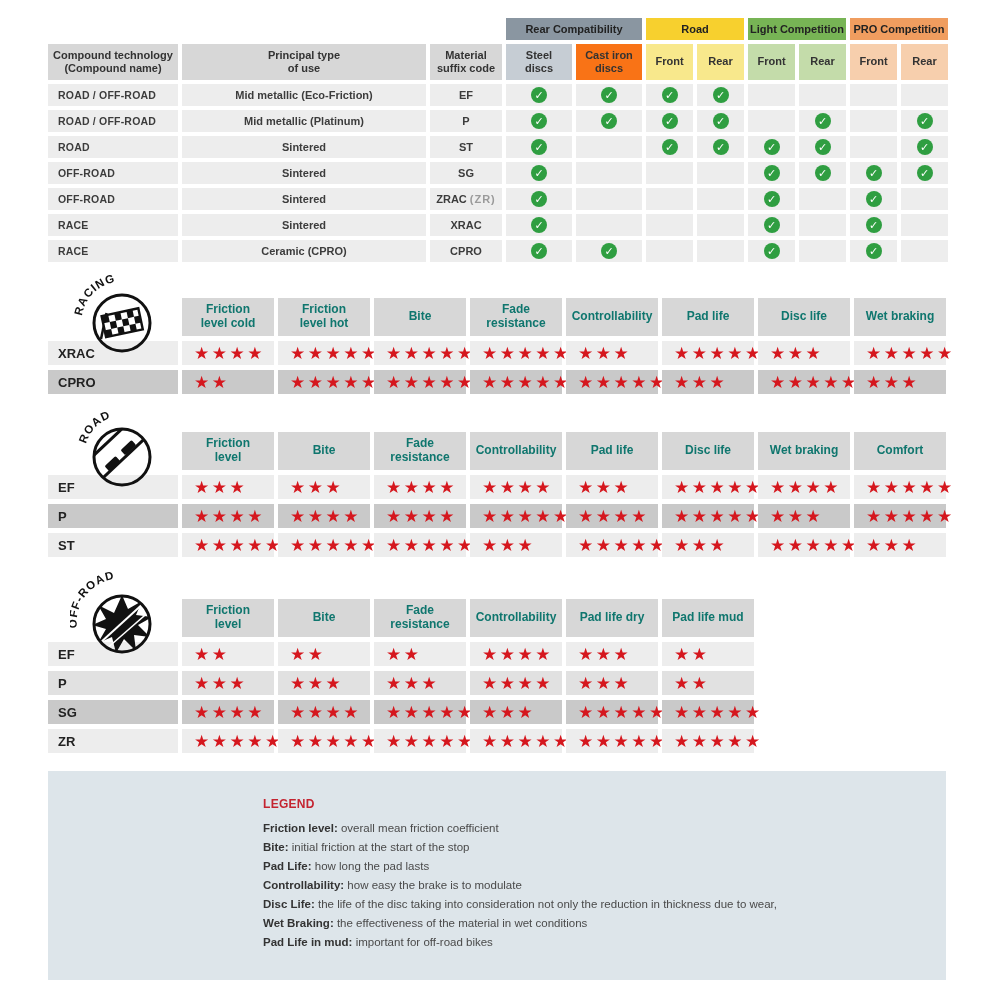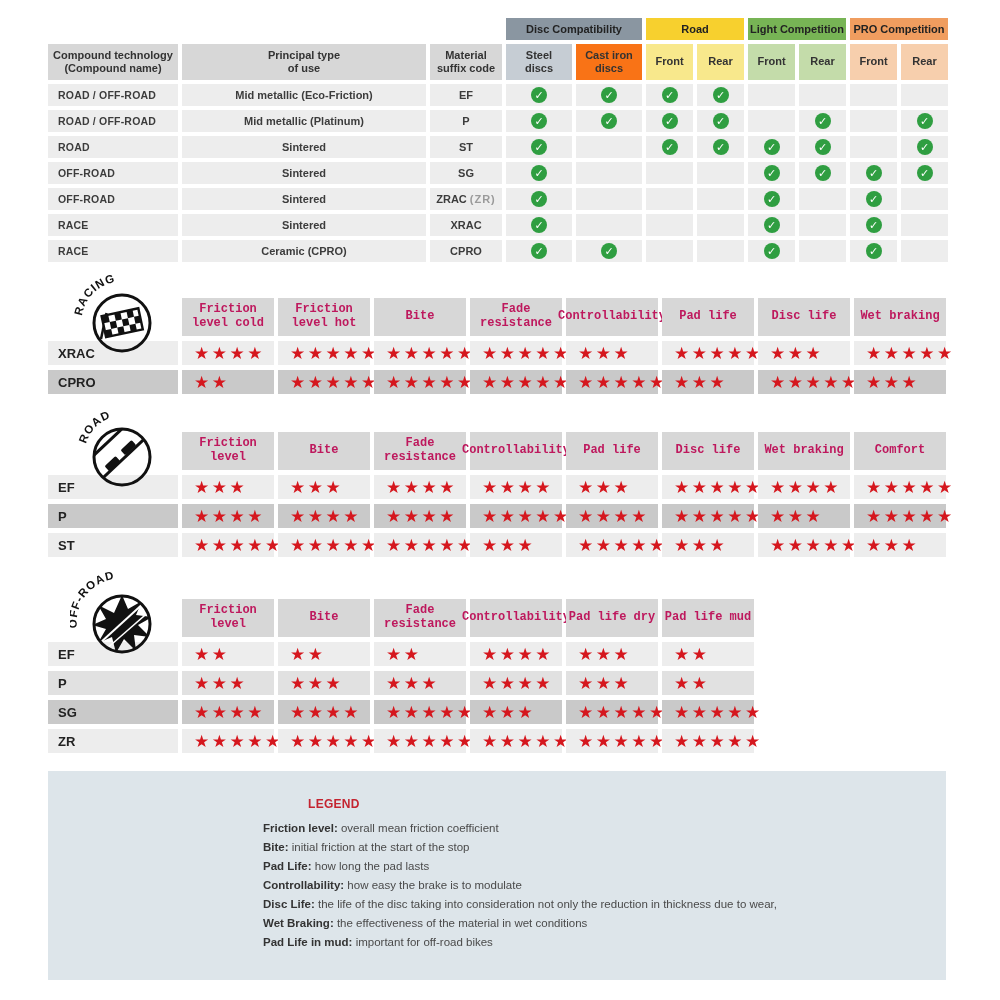--- a/index.html
+++ b/index.html
@@ -18,39 +18,39 @@
   .cell.code{font-weight:700;}
   .code-suffix{color:#9a9a9a;font-weight:600;margin-left:3px;letter-spacing:1px;}
   .check{width:16px;height:16px;border-radius:50%;display:flex;align-items:center;justify-content:center;
          color:#fff;font-size:11px;font-weight:700;font-family:"DejaVu Sans",sans-serif;}
 
   
   .rt{display:grid;gap:5px 4px;width:898px;}
   .rt .iconcell{position:relative;}
   .rt .iconcell svg{position:absolute;left:22px;top:-28px;}
   .rt .colhd{background:#d7d7d7;height:38px;display:flex;align-items:center;justify-content:center;text-align:center;
-             font-size:12px;font-weight:700;color:#be185d;white-space:pre-line;line-height:1.15;font-family:Liberation Mono, monospace;}
+             font-size:12px;font-weight:700;color:#0f766e;white-space:pre-line;line-height:1.15;}
   .rt .rowlabel{height:24px;display:flex;align-items:center;padding-left:10px;font-size:13px;font-weight:700;color:#222;}
   .rt .stars{height:24px;display:flex;align-items:center;padding-left:12px;font-size:17px;letter-spacing:2.5px;
              font-family:"DejaVu Sans",sans-serif;}
 
   
   .legend-box{margin-top:18px;width:898px;box-sizing:border-box;padding:26px 30px 28px 215px;}
-  .legend-title{font-weight:700;font-size:12px;margin-bottom:8px;letter-spacing:.3px;margin-left:45px;}
+  .legend-title{font-weight:700;font-size:12px;margin-bottom:8px;letter-spacing:.3px;}
   .legend-line{font-size:11.5px;line-height:19px;color:#4a4a4a;}
   .legend-line b{color:#333;}
 </style>
 </head>
 <body>
 
 <div class="page">
   <section>
     <div class="compat-grid" id="compat-grid">
         <div class="gh spacer" style="grid-column:1/4"></div>
-        <div class="gh" style="grid-column:span 2;background:#8a96a1">Disc Compatibility</div>
+        <div class="gh" style="grid-column:span 2;background:#8a96a1">Rear Compatibility</div>
         <div class="gh" style="grid-column:span 2;background:#f7d02e">Road</div>
         <div class="gh" style="grid-column:span 2;background:#77b455">Light Competition</div>
         <div class="gh" style="grid-column:span 2;background:#f09d5f">PRO Competition</div>
         <div class="hd">Compound technology
 (Compound name)</div>
         <div class="hd">Principal type
 of use</div>
         <div class="hd">Material
 suffix code</div>
         <div class="hd" style="background:#c6cdd4">Steel

